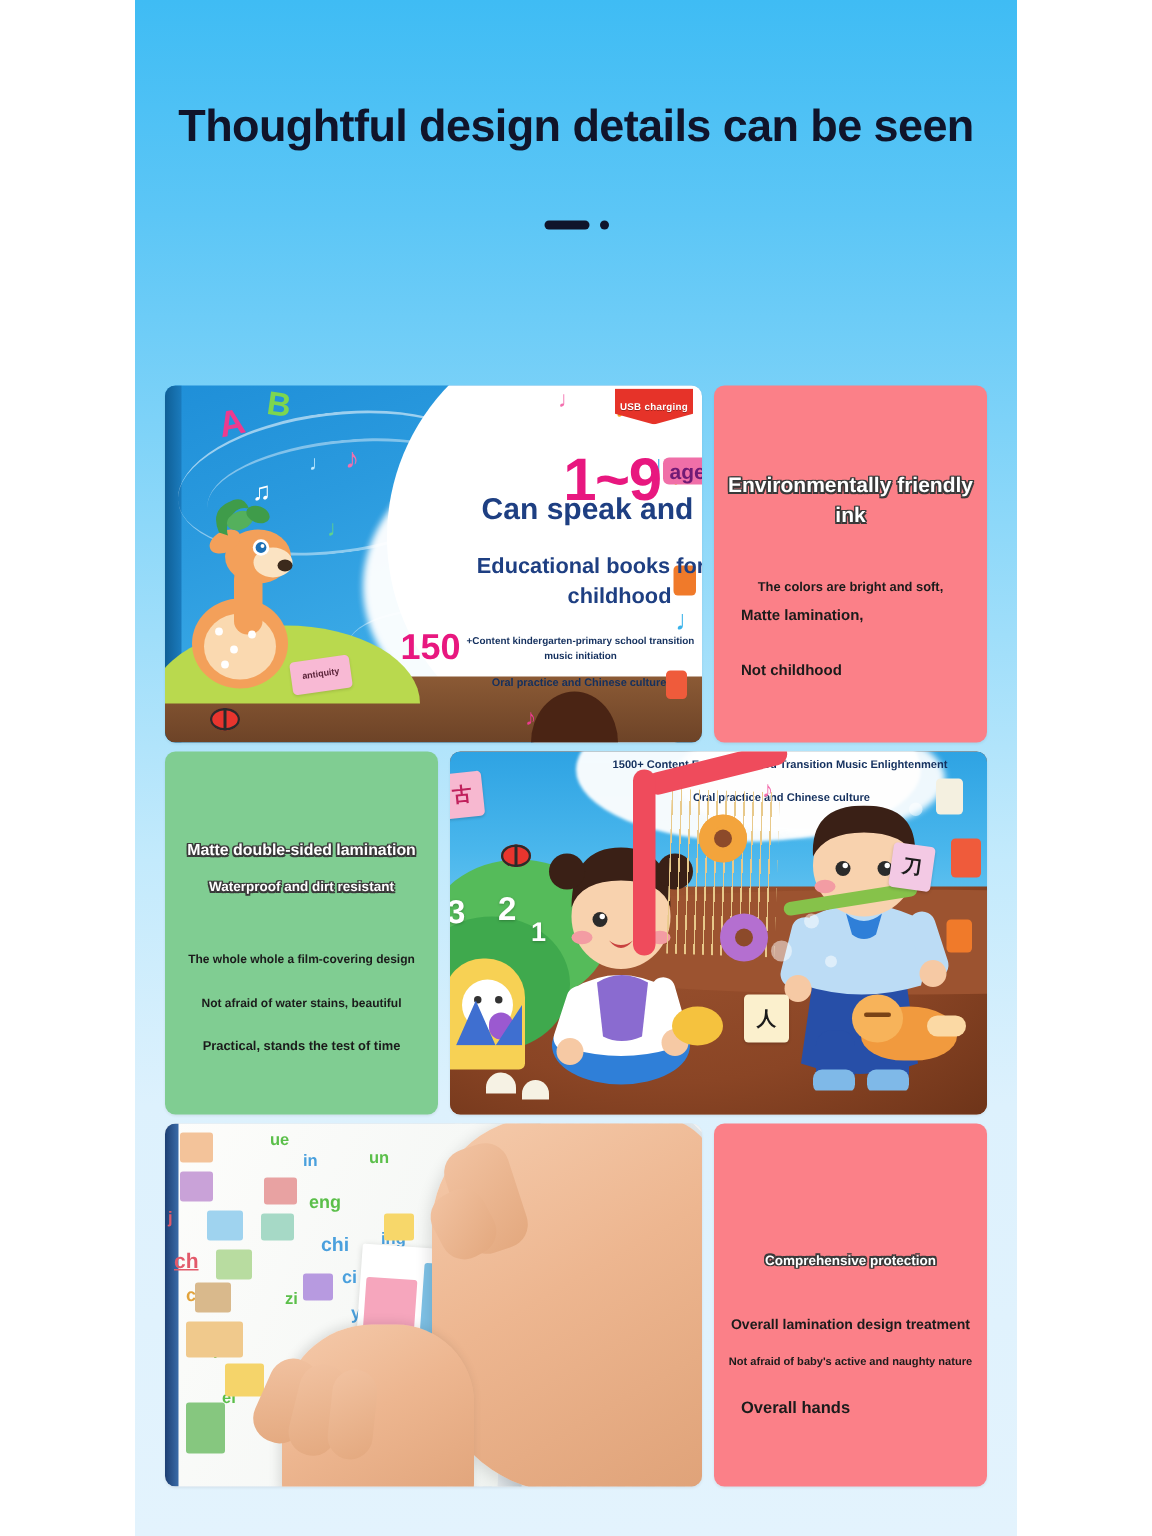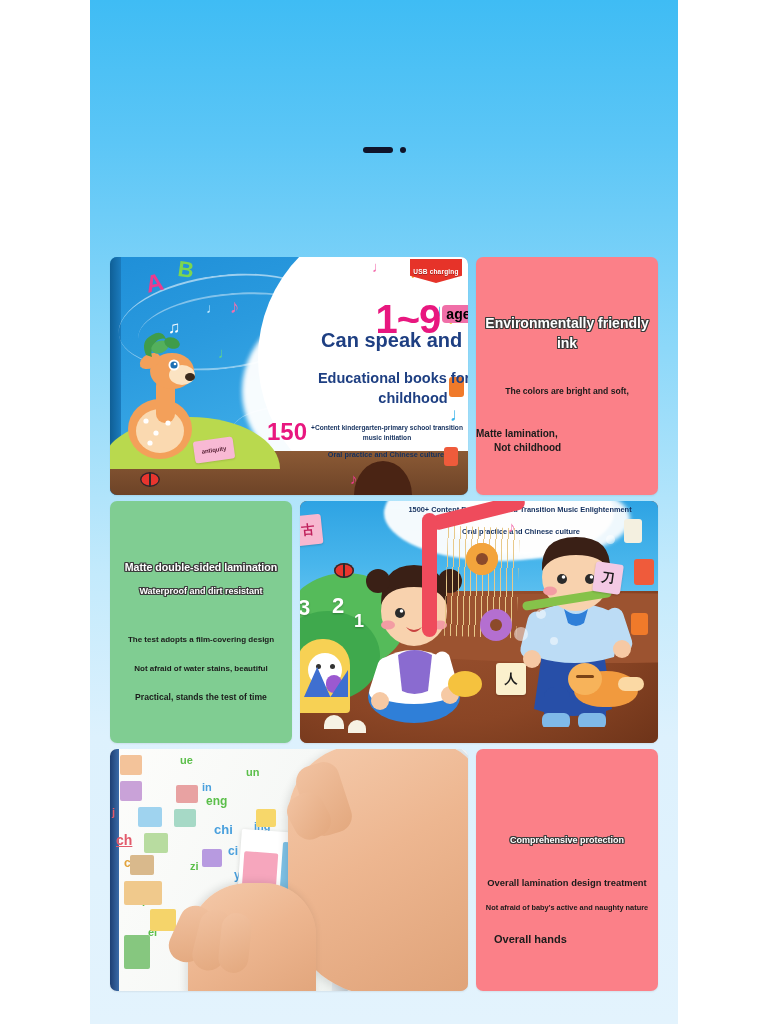--- a/index.html
+++ b/index.html
@@ -126,21 +126,21 @@
     position:absolute;right:6px;top:2px;width:52px;height:24px;
     background:#e63329;color:#fff;font-size:6.5px;font-weight:bold;
     display:flex;align-items:center;justify-content:center;
     clip-path:polygon(0 0,100% 0,100% 70%,50% 100%,0 70%);
     text-shadow:0 1px 0 rgba(0,0,0,.3);letter-spacing:.2px;
   }
   .cov-age{
     position:absolute;left:195px;top:12px;width:240px;text-align:center;
     color:#e8177f;font-size:40px;font-weight:bold;line-height:1;letter-spacing:-1px;
   }
-  .cov-age .small{font-size:14px;color:#000000;background:#f06fa8;border-radius:4px;padding:2px 4px;
+  .cov-age .small{font-size:14px;color:#701a75;background:#f06fa8;border-radius:4px;padding:2px 4px;
     display:inline-block;vertical-align:super;margin-left:2px;letter-spacing:0;margin-top:36px;}
   .cov-l1{
     position:absolute;left:170px;top:72px;width:270px;text-align:center;
     color:#1e3f82;font-size:20px;font-weight:bold;
   }
   .cov-l2{
     position:absolute;left:172px;top:112px;width:262px;text-align:center;
     color:#1e3f82;font-size:14.5px;font-weight:bold;line-height:1.35;
   }
   .cov-150{
@@ -252,20 +252,21 @@
     box-shadow:0 1px 4px rgba(0,0,0,.15);overflow:hidden;
   }
   .innerpage i{position:absolute;display:block;}
 </style>
 </head>
 <body>
 
 <div class="page">
   <div class="panel">
 
+    <div class="heading">Thoughtful design details can be seen</div>
     <div class="divider">
       <span class="bar"></span>
       <span class="dot"></span>
     </div>
 
     <div class="grid">
 
       <div class="row">
 
         <div class="cell-wide">
@@ -334,35 +335,35 @@
             <div class="cov-150s">+Content kindergarten-primary school transition music initiation</div>
             <div class="cov-oral">Oral practice and Chinese culture</div>
           </div>
         </div>
 
         <div class="cell-narrow">
           <div class="card pink">
             <div class="panel-body">
               <div class="tx outlined" style="top:56px;font-size:14px;line-height:1.45;">Environmentally friendly ink</div>
               <div class="tx dark" style="top:129px;font-size:8.6px;">The colors are bright and soft,</div>
-              <div class="tx dark" style="top:171px;font-size:10px;text-align:center;width:auto;">Matte lamination,</div>
+              <div class="tx dark" style="top:148px;font-size:10px;text-align:center;padding-left:18px;width:auto;">Matte lamination,</div>
               <div class="tx dark" style="top:185px;font-size:10px;text-align:left;padding-left:18px;width:auto;">Not childhood</div>
             </div>
           </div>
         </div>
       </div>
 
       <div class="row">
 
         <div class="cell-narrow">
           <div class="card green h245">
             <div class="panel-body">
               <div class="tx outlined" style="top:60px;font-size:10.6px;">Matte double-sided lamination</div>
               <div class="tx outlined" style="top:84px;font-size:9px;line-height:1.45;width:132px;left:25px;">Waterproof and dirt resistant</div>
-              <div class="tx dark" style="top:134px;font-size:8px;">The test adopts a film-covering design</div>
+              <div class="tx dark" style="top:134px;font-size:8px;">The whole whole a film-covering design</div>
               <div class="tx dark" style="top:163px;font-size:8px;">Not afraid of water stains, beautiful</div>
               <div class="tx dark" style="top:191px;font-size:8.6px;">Practical, stands the test of time</div>
             </div>
           </div>
         </div>
 
         <div class="cell-wide">
           <div class="card scene h245">
             <div class="sky"></div>
             <div class="soil"></div>
@@ -475,21 +476,21 @@
       <div class="row">
 
         <div class="cell-wide">
           <div class="card photo h245">
             <div class="cloth"></div>
             <div class="bookpage"></div>
             <div class="spine2"></div>
             <div class="bookedge"></div>
 
             <div class="pin" style="left:70px;top:6px;color:#5bbf4a;font-size:11px;">ue</div>
-            <div class="pin" style="left:92px;top:33px;color:#4aa0dd;font-size:11px;">in</div>
+            <div class="pin" style="left:92px;top:20px;color:#4aa0dd;font-size:11px;">in</div>
             <div class="pin" style="left:136px;top:18px;color:#5bbf4a;font-size:11px;">un</div>
             <div class="pin" style="left:144px;top:40px;color:#4aa0dd;font-size:11px;margin-top:32px;">ing</div>
             <div class="pin" style="left:96px;top:46px;color:#5bbf4a;font-size:12px;">eng</div>
             <div class="pin" style="left:104px;top:74px;color:#4aa0dd;font-size:13px;">chi</div>
             <div class="pin" style="left:6px;top:84px;color:#e25a6b;font-size:14px;text-decoration:underline;">ch</div>
             <div class="pin" style="left:118px;top:96px;color:#4aa0dd;font-size:12px;">ci</div>
             <div class="pin" style="left:80px;top:112px;color:#5bbf4a;font-size:11px;">zi</div>
             <div class="pin" style="left:124px;top:120px;color:#4aa0dd;font-size:12px;">yu</div>
             <div class="pin" style="left:14px;top:108px;color:#e2a33c;font-size:12px;">c</div>
             <div class="pin" style="left:2px;top:58px;color:#e25a6b;font-size:11px;">j</div>

